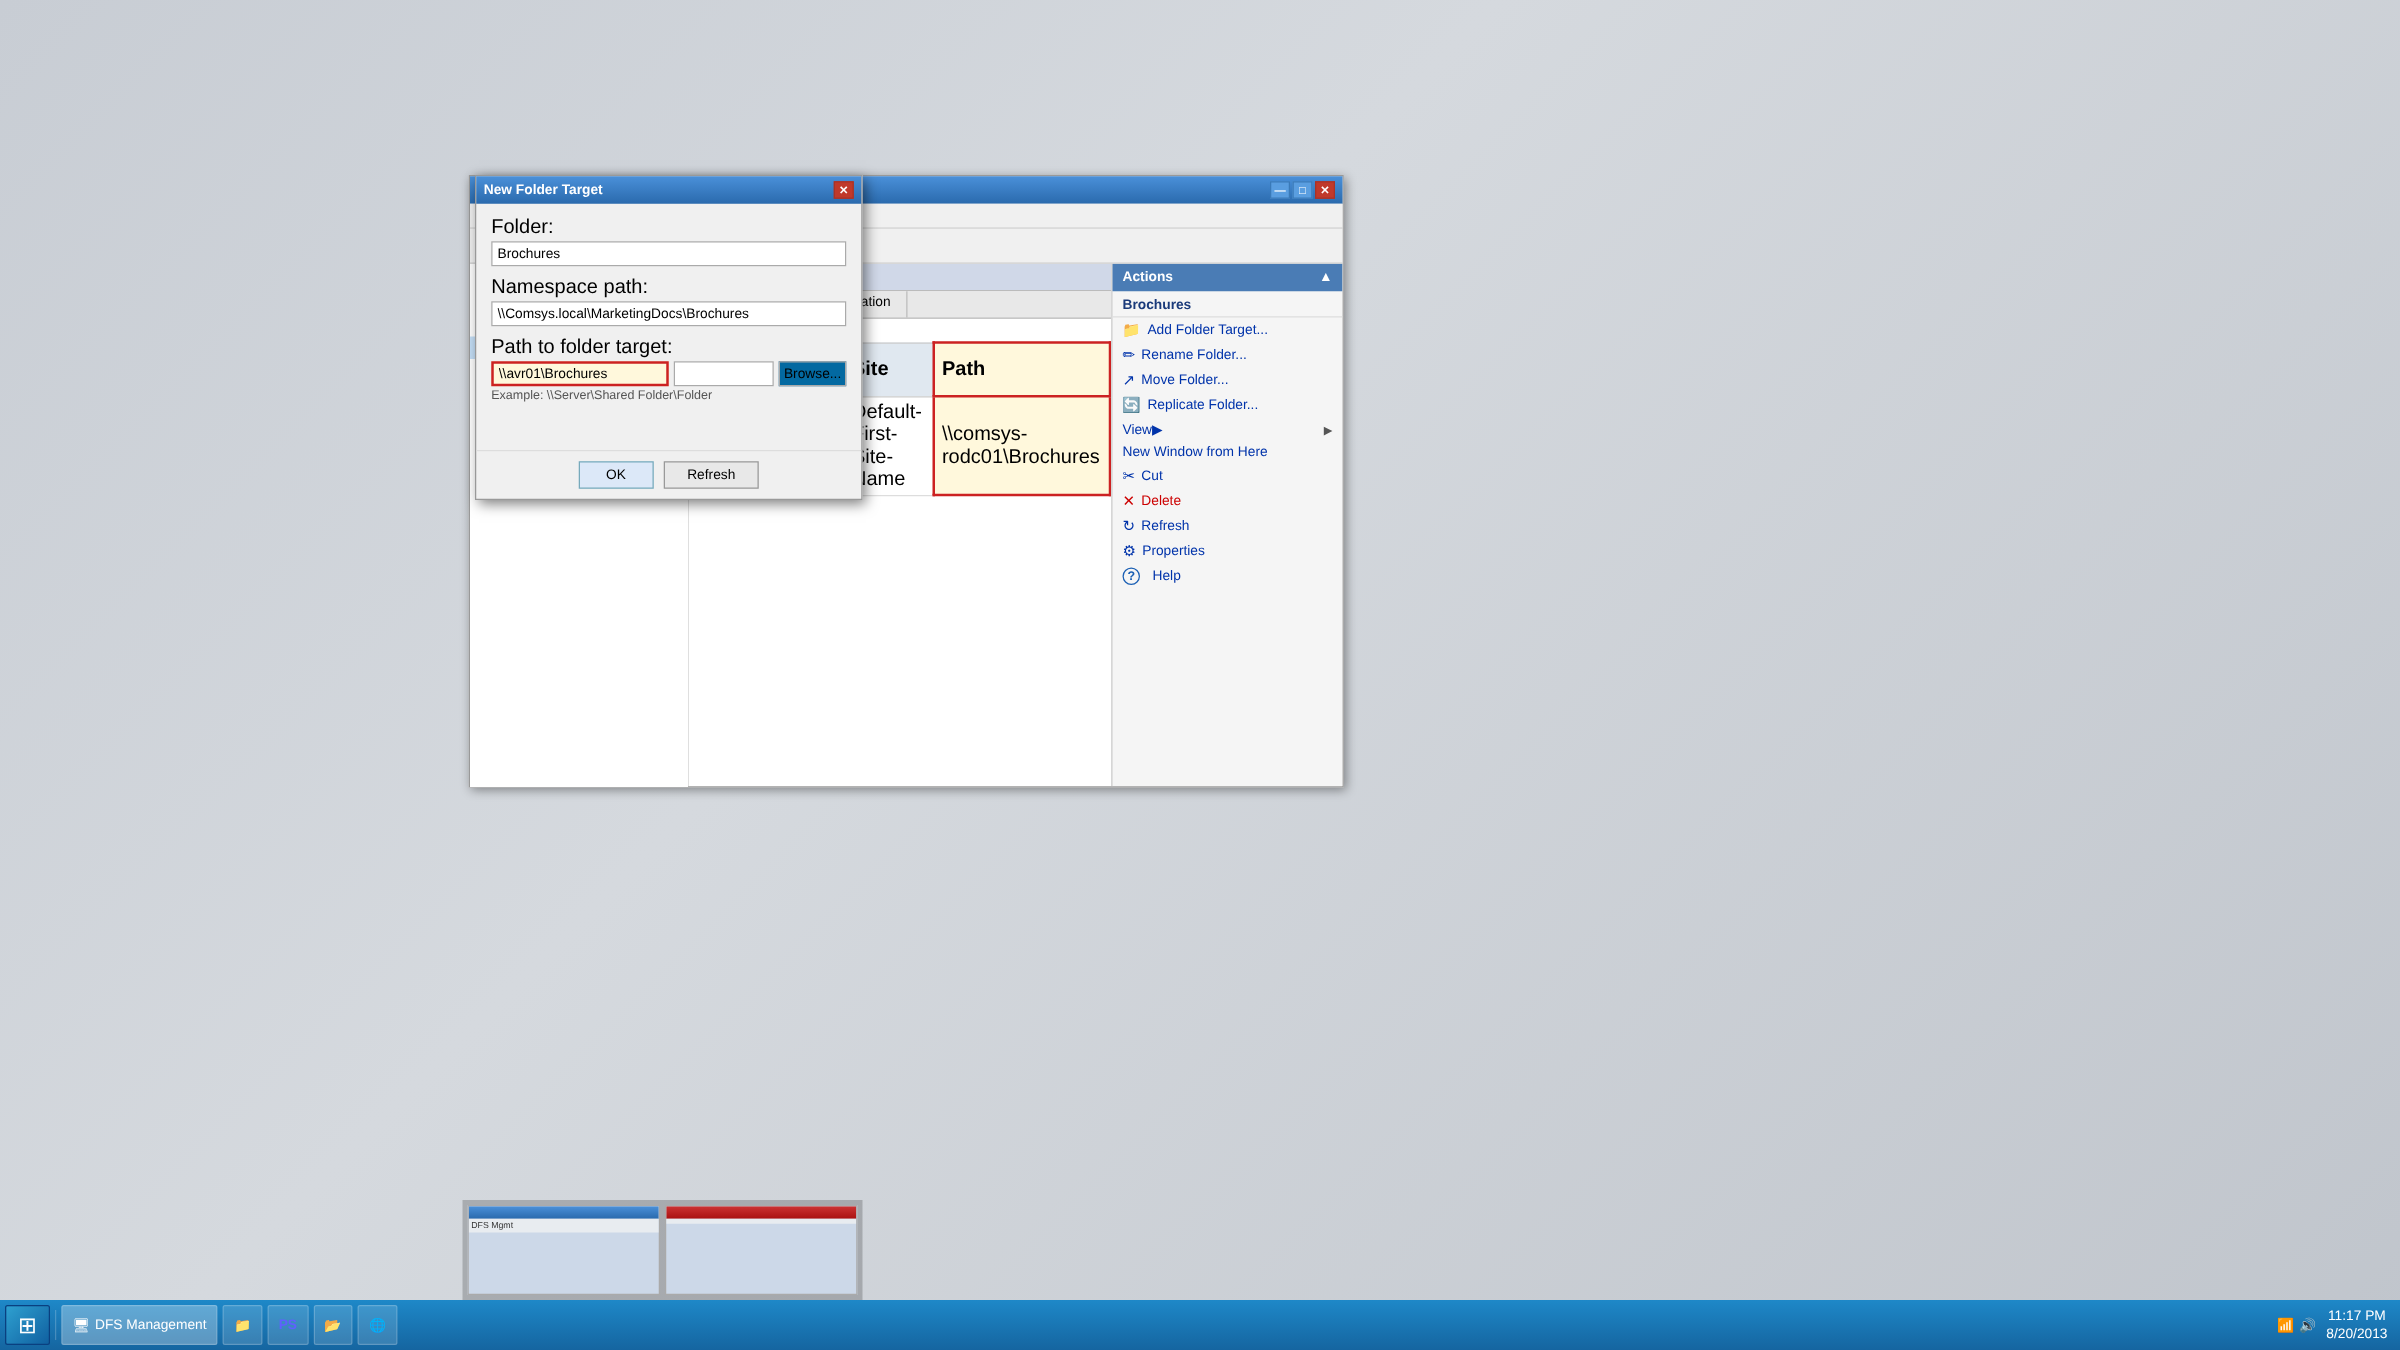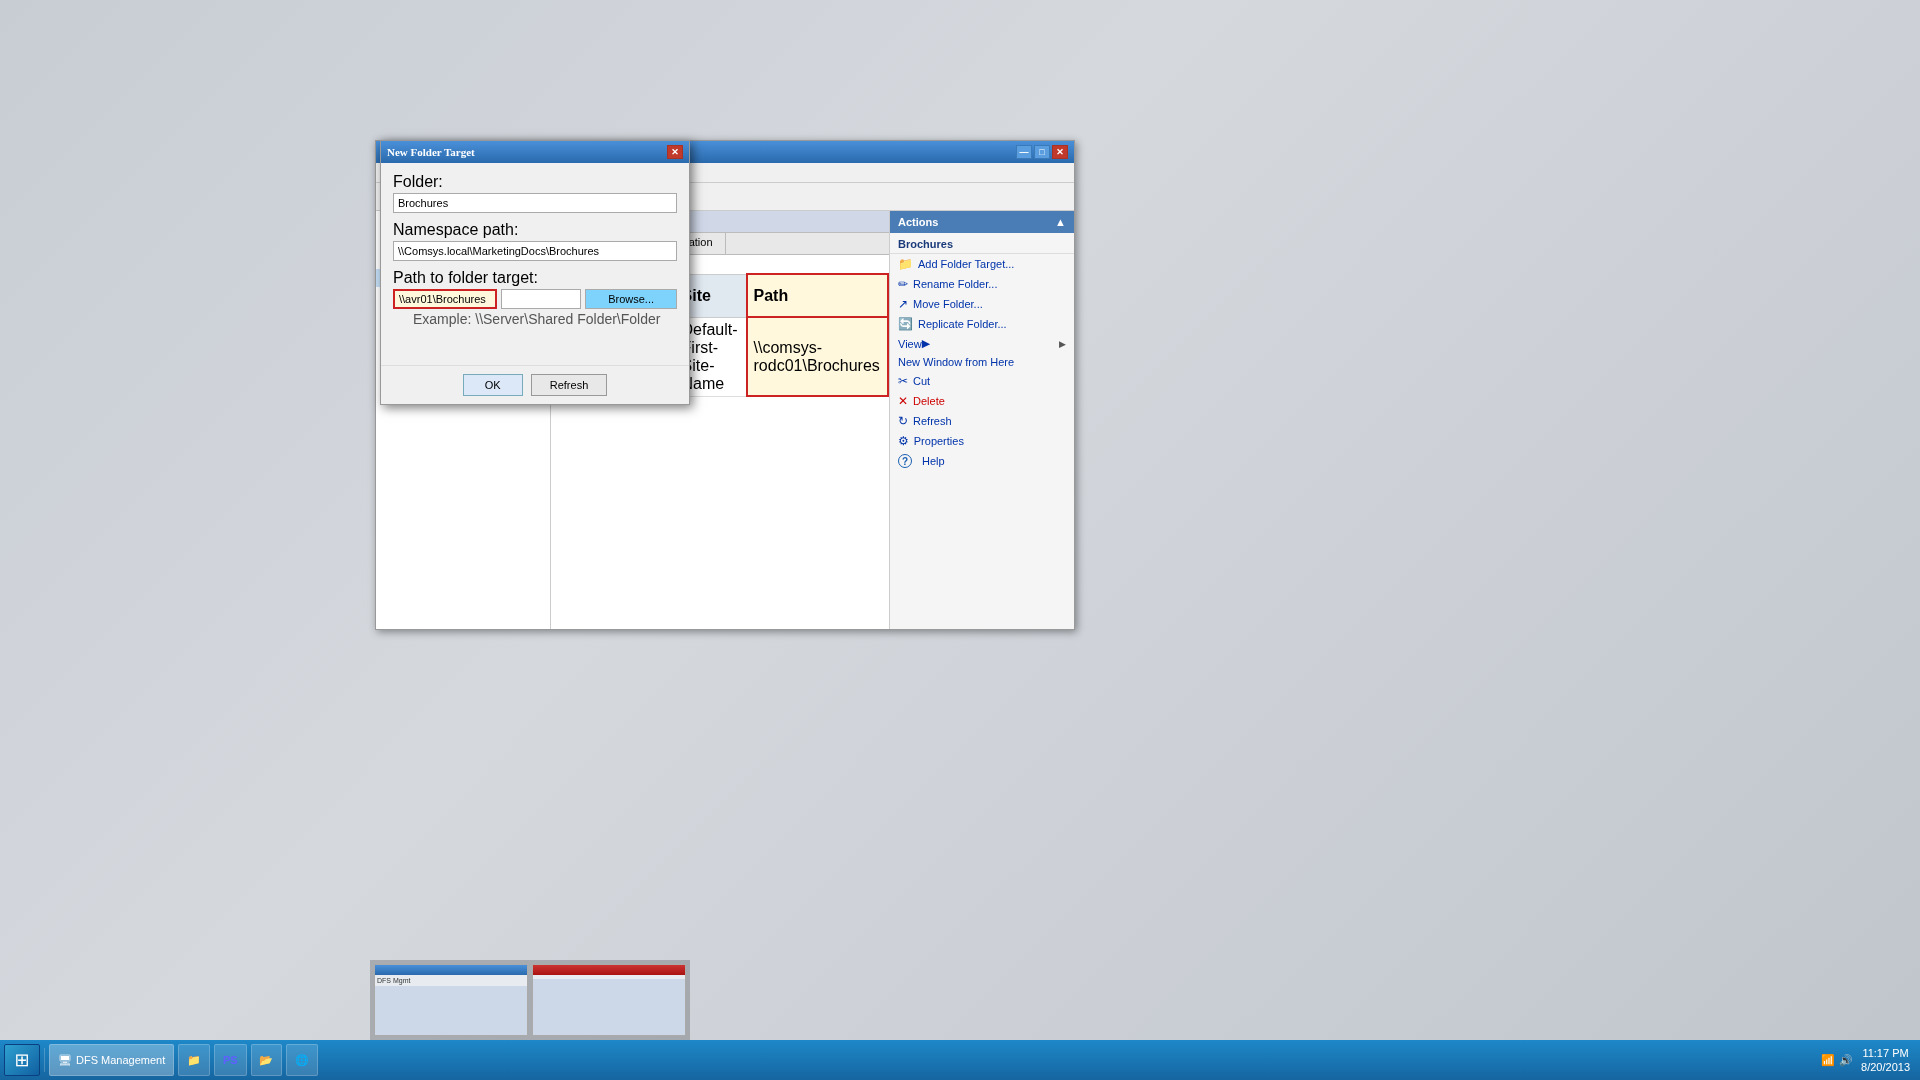--- a/index.html
+++ b/index.html
@@ -281,21 +281,20 @@
     .dialog-title {
       background: linear-gradient(to bottom, #4a90d9, #2a6aad);
       color: white;
       height: 22px;
       display: flex;
       align-items: center;
       justify-content: space-between;
       padding: 0 6px;
       font-size: 11px;
       font-weight: 600;
-      font-family: Liberation Serif, serif;
     }
 
     .dialog-close {
       background: #c0392b;
       border: 1px solid #a93226;
       color: white;
       width: 16px;
       height: 14px;
       font-size: 9px;
       display: flex;
@@ -333,34 +332,33 @@
       align-items: center;
       gap: 4px;
     }
 
     .path-input-highlighted {
       border: 2px solid #cc2222 !important;
       background: #fff8dc;
     }
 
     .browse-btn {
-      padding: 2px 22px;
-      background: #7dd3fc;
+      padding: 2px 3px;
+      background: #0369a1;
       border: 1px solid #aaa;
       font-size: 11px;
       cursor: pointer;
       white-space: nowrap;
       height: 20px;
     }
 
     .example-text {
-      font-size: 14px;
+      font-size: 10px;
       color: #555;
       margin-top: 2px;
-      margin-left: 20px;
     }
 
     .dialog-buttons {
       display: flex;
       justify-content: center;
       gap: 8px;
       padding: 8px 12px;
       border-top: 1px solid #ddd;
       margin-top: 20px;
     }

